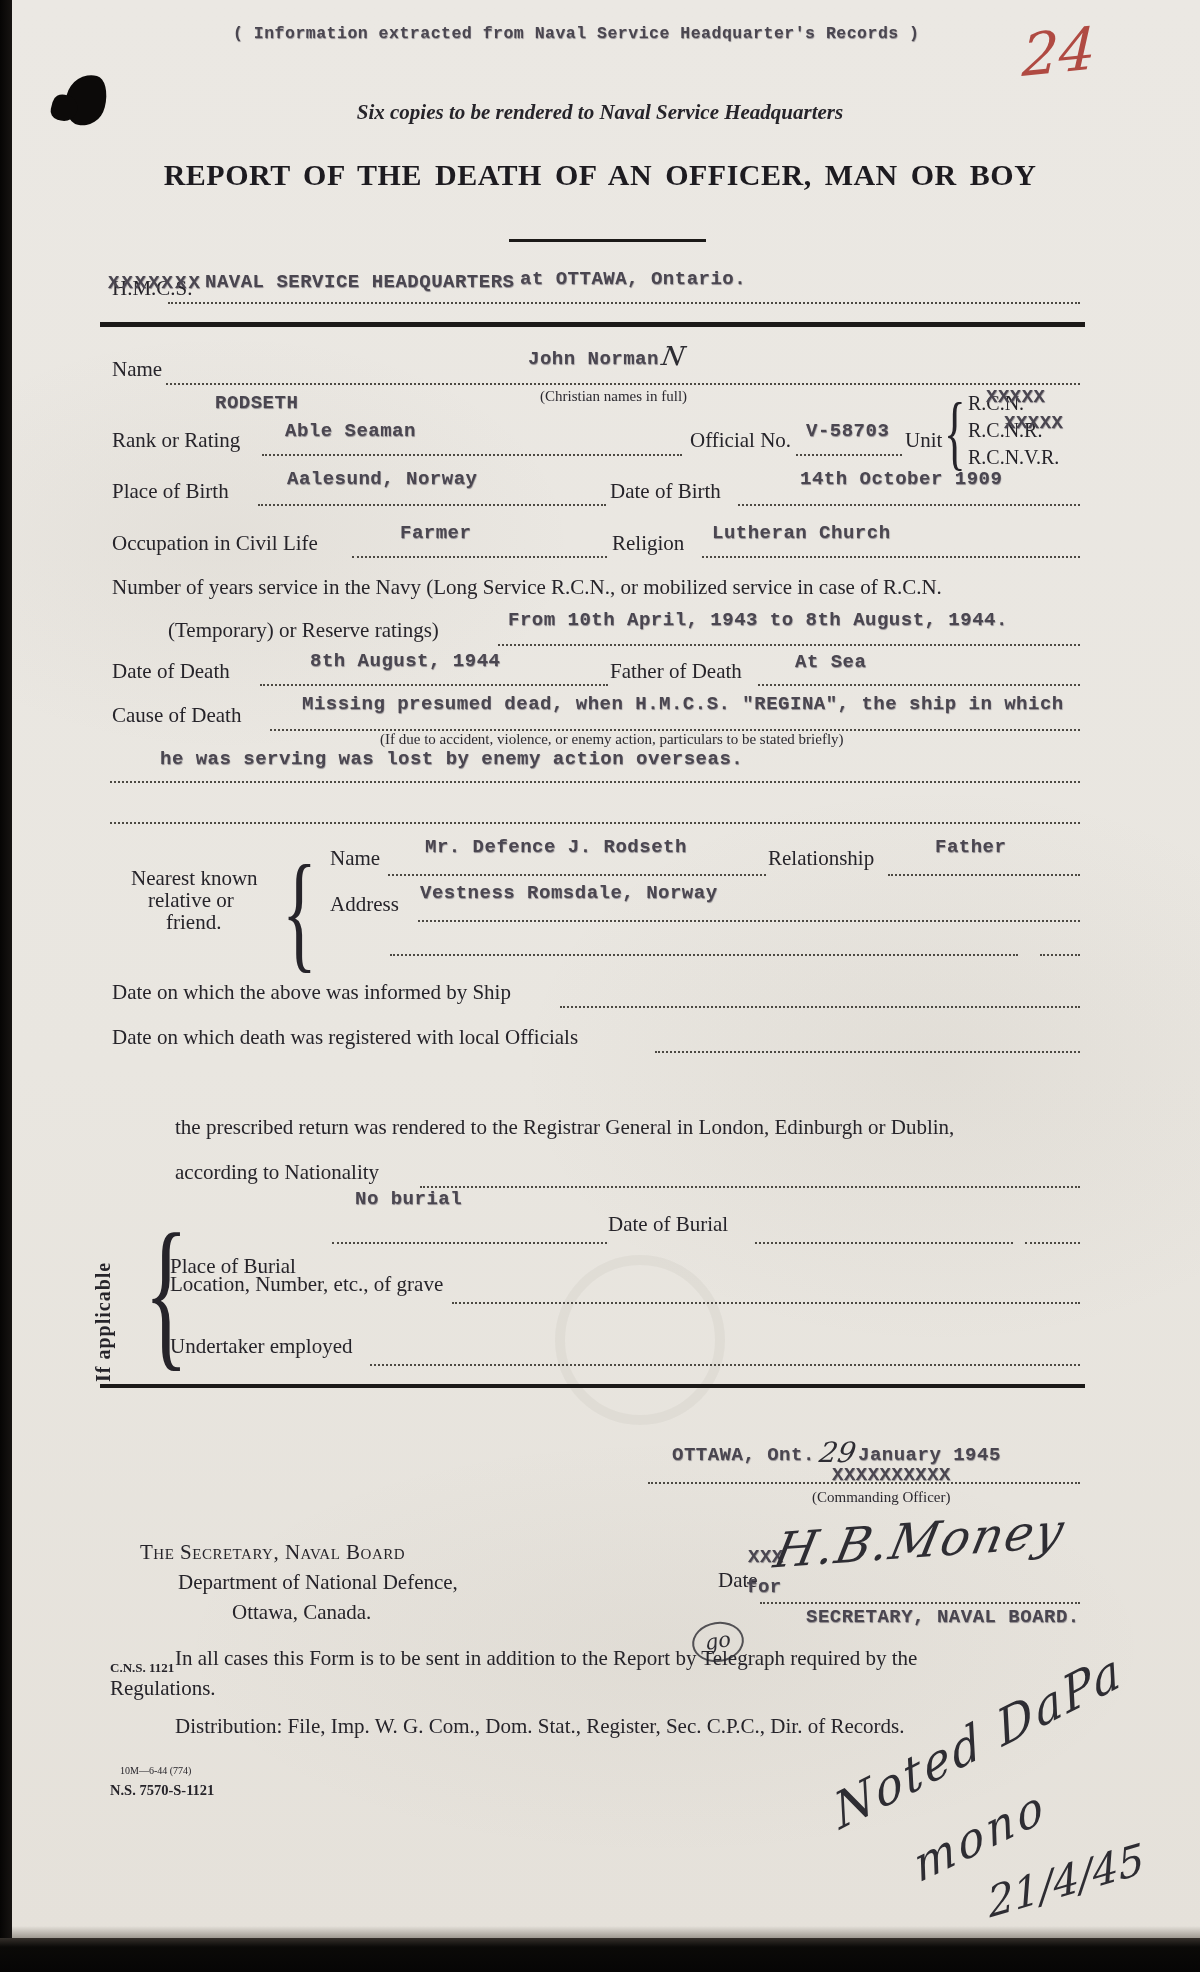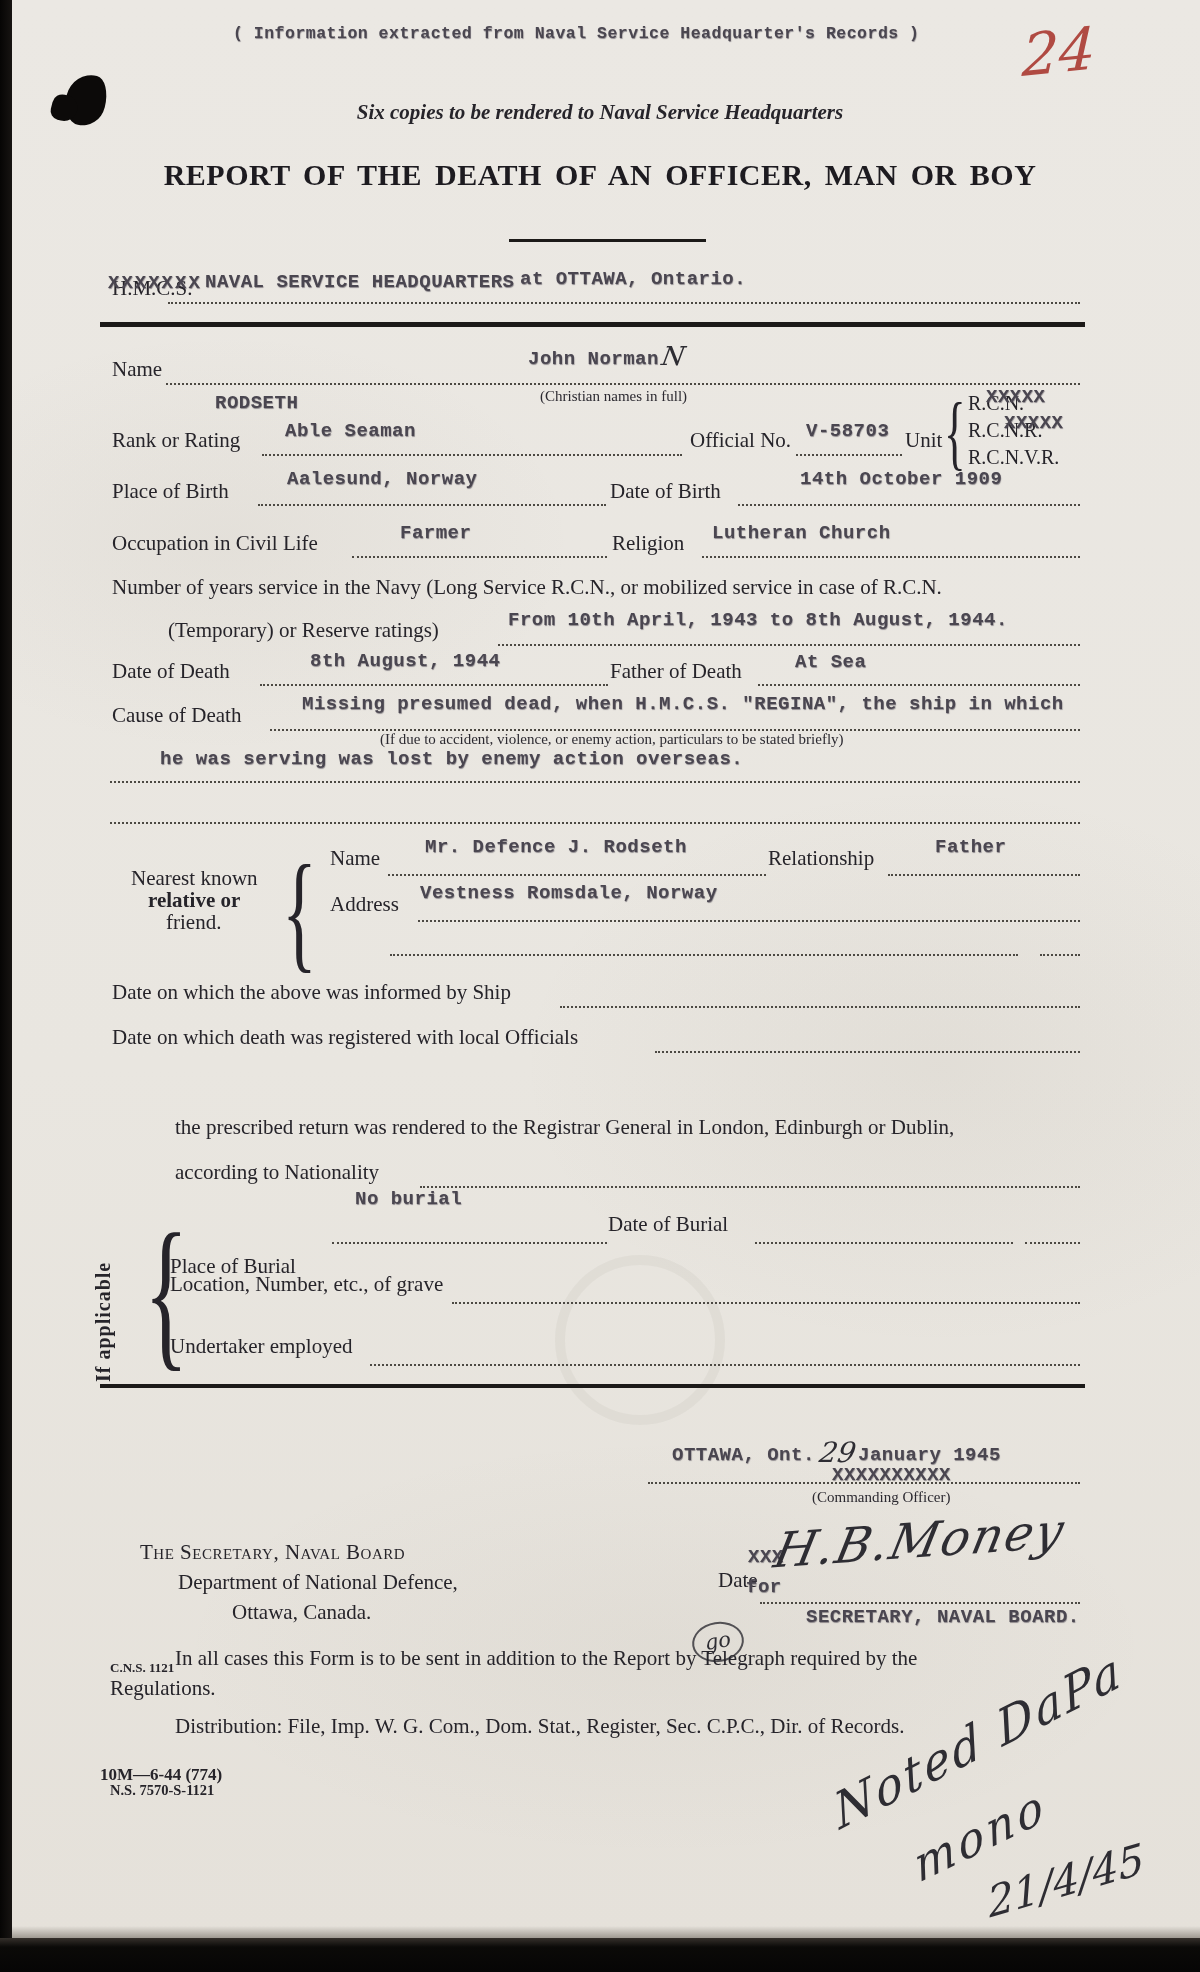--- a/index.html
+++ b/index.html
@@ -114,21 +114,21 @@
   <div class="dots" style="left:758px;top:682px;width:322px;"></div>
   <div class="pr" style="left:112px;top:703px;">Cause of Death</div>
   <div class="ty" style="left:302px;top:693px;">Missing presumed dead, when H.M.C.S. "REGINA", the ship in which</div>
   <div class="dots" style="left:270px;top:727px;width:810px;"></div>
   <div class="sm" style="left:380px;top:731px;">(If due to accident, violence, or enemy action, particulars to be stated briefly)</div>
   <div class="ty" style="left:160px;top:748px;">he was serving was lost by enemy action overseas.</div>
   <div class="dots" style="left:110px;top:779px;width:970px;"></div>
   <div class="dots" style="left:110px;top:820px;width:970px;"></div>
 
   <div class="pr" style="left:131px;top:866px;">Nearest known</div>
-  <div class="pr" style="left:148px;top:888px;font-weight:bold;">relative or</div>
+  <div class="pr" style="left:148px;top:888px;">relative or</div>
   <div class="pr" style="left:166px;top:910px;">friend.</div>
   <div class="pr brace" style="left:282px;top:834px;font-size:132px;">{</div>
   <div class="pr" style="left:330px;top:846px;">Name</div>
   <div class="ty" style="left:425px;top:836px;">Mr. Defence J. Rodseth</div>
   <div class="dots" style="left:388px;top:872px;width:378px;"></div>
   <div class="pr" style="left:768px;top:846px;">Relationship</div>
   <div class="ty" style="left:935px;top:836px;">Father</div>
   <div class="dots" style="left:888px;top:872px;width:192px;"></div>
   <div class="pr" style="left:330px;top:892px;">Address</div>
   <div class="ty" style="left:420px;top:882px;">Vestness Romsdale, Norway</div>
@@ -175,21 +175,21 @@
   <div class="hd" style="left:775px;top:1512px;font-size:48px;transform:rotate(-4deg) skewX(-16deg);letter-spacing:2px;">H.B.Money</div>
   <div class="dots" style="left:760px;top:1600px;width:320px;"></div>
   <div class="ty" style="left:806px;top:1606px;">SECRETARY, NAVAL BOARD.</div>
   <div class="scribble hd" style="left:692px;top:1622px;width:48px;height:36px;font-size:21px;line-height:34px;">go</div>
 
   <div class="pr" style="left:175px;top:1646px;">In all cases this Form is to be sent in addition to the Report by Telegraph required by the</div>
   <div class="pr" style="left:110px;top:1676px;">Regulations.</div>
   <div class="pr" style="left:175px;top:1714px;">Distribution: File, Imp. W. G. Com., Dom. Stat., Register, Sec. C.P.C., Dir. of Records.</div>
 
   <div class="pr" style="left:110px;top:1660px;font-size:13px;font-weight:bold;">C.N.S. 1121</div>
-  <div class="pr" style="left:100px;top:1765px;font-size:17px;font-weight:bold;">10M—6-44 (774)</div>
+  <div class="pr" style="left:120px;top:1765px;font-size:10px;font-weight:normal;">10M—6-44 (774)</div>
   <div class="pr" style="left:110px;top:1782px;font-size:14.5px;font-weight:bold;">N.S. 7570-S-1121</div>
 
   <div class="hd" style="left:818px;top:1712px;font-size:48px;transform:rotate(-27deg) skewX(-14deg);letter-spacing:3px;">Noted DaPa</div>
   <div class="hd" style="left:908px;top:1808px;font-size:46px;transform:rotate(-26deg) skewX(-14deg);letter-spacing:4px;">mono</div>
   <div class="hd" style="left:985px;top:1856px;font-size:42px;transform:rotate(-16deg) skewX(-10deg);">21/4/45</div>
 
   <div class="edge-left"></div>
   <div class="edge-bottom-shadow"></div>
   <div class="edge-bottom"></div>
 </div>

